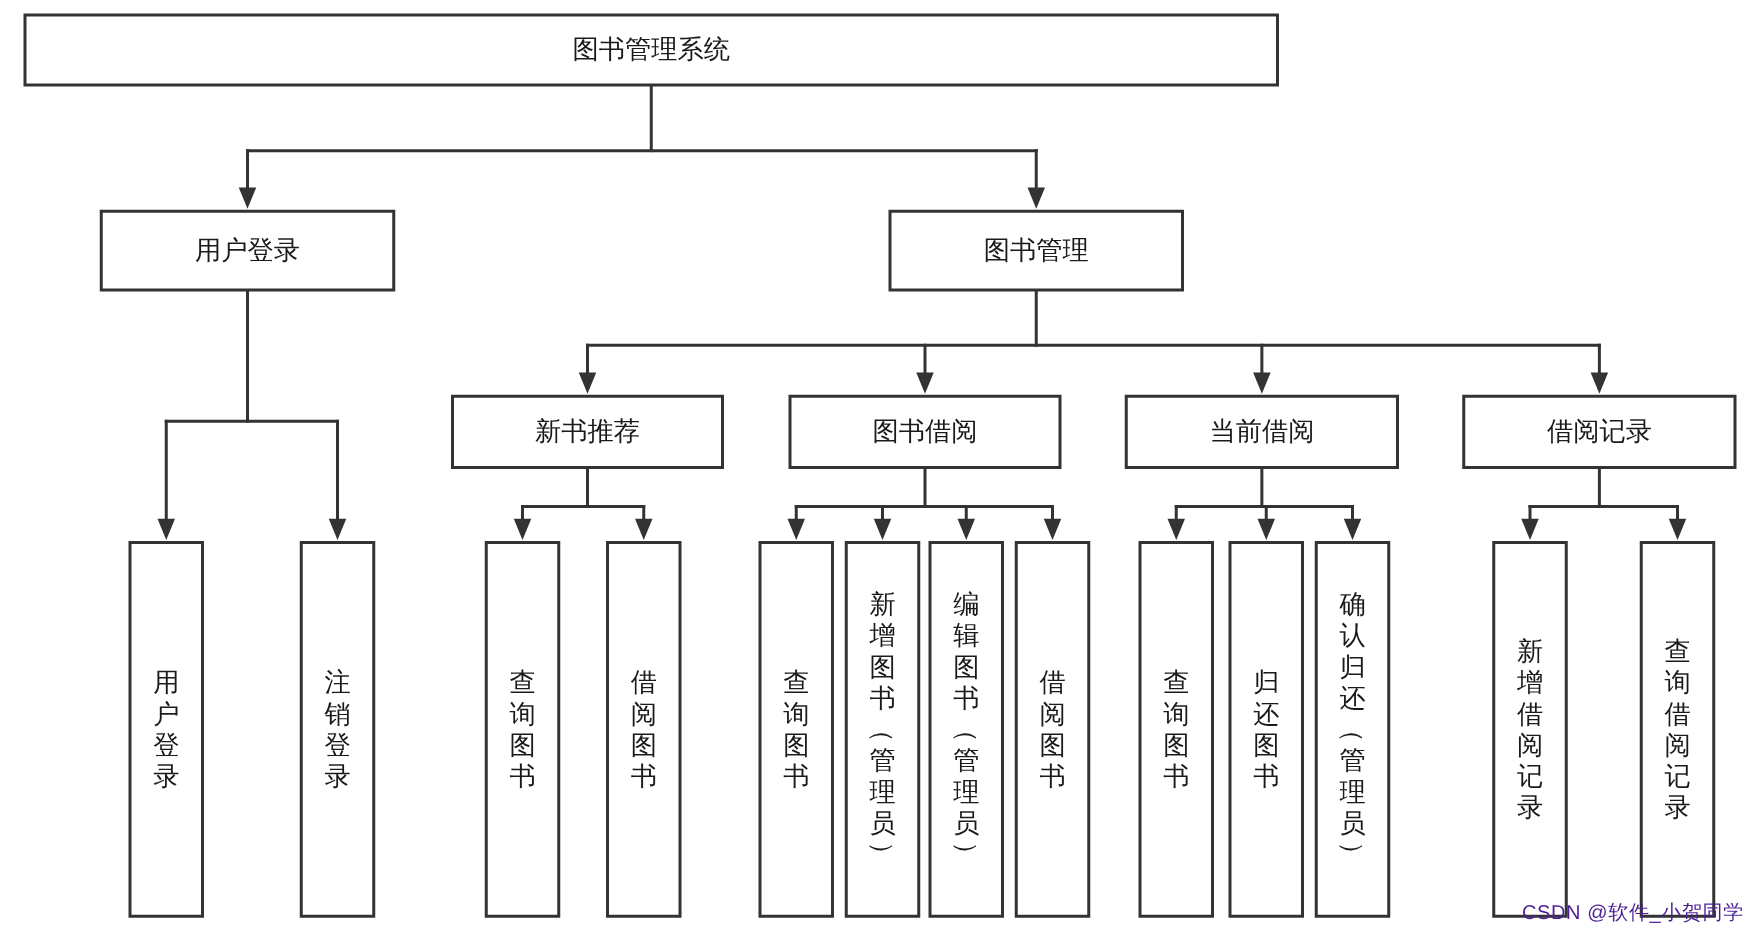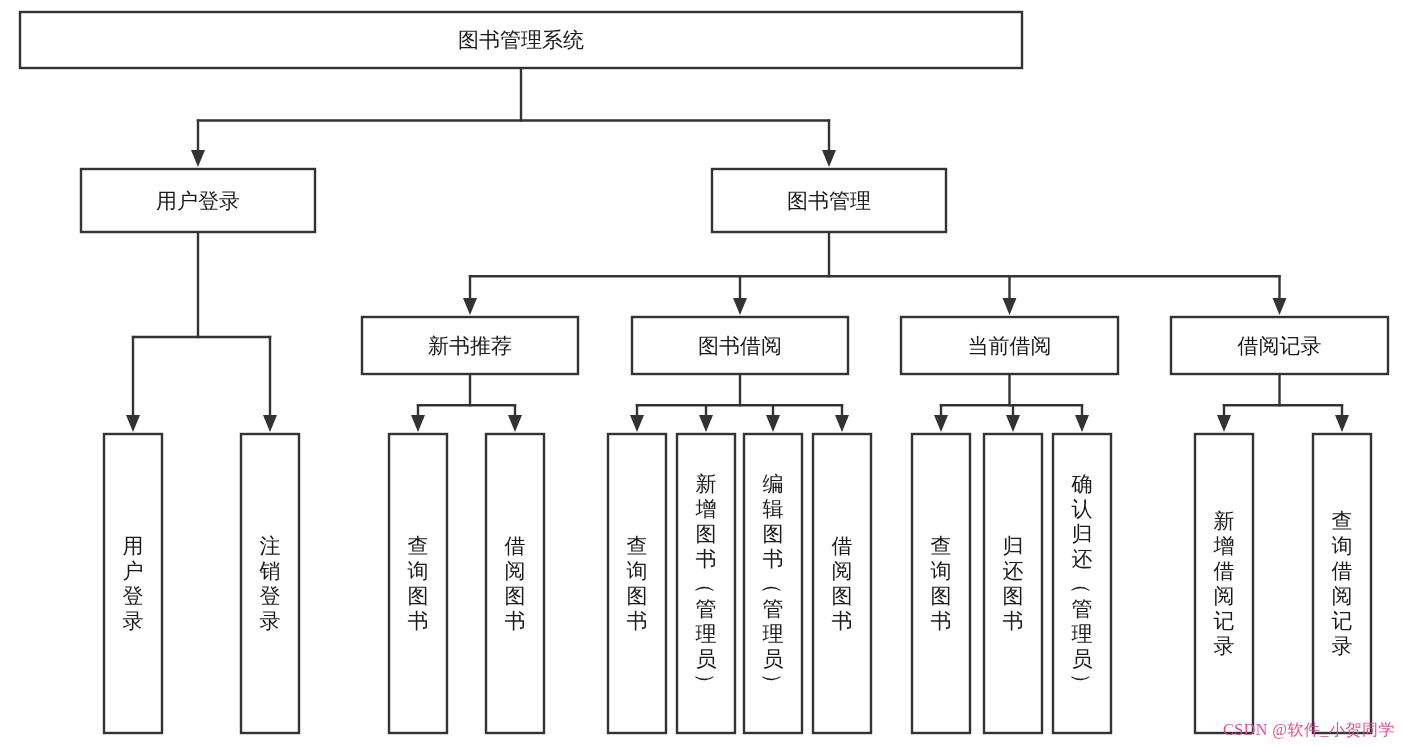--- a/index.html
+++ b/index.html
@@ -51,23 +51,23 @@
   .node-label-v {
     font-family: "DejaVu Sans", "Liberation Sans", sans-serif;
     font-size: 21px;
     fill: #1a1a1a;
     text-anchor: middle;
   }
   .watermark {
     position: absolute;
     right: 10px;
     bottom: 6px;
-    font-family: Liberation Serif, serif;
+    font-family: Liberation Sans, sans-serif;
     font-size: 16px;
-    color: #ec4899;
+    color: #4c1d95;
     white-space: nowrap;
     letter-spacing: 0.5px;
   }
 </style>
 </head>
 <body>
 
 <div id="diagram-root">
   <svg id="diagram-svg" viewBox="0 0 1405 747">
     <g id="connectors-layer">

